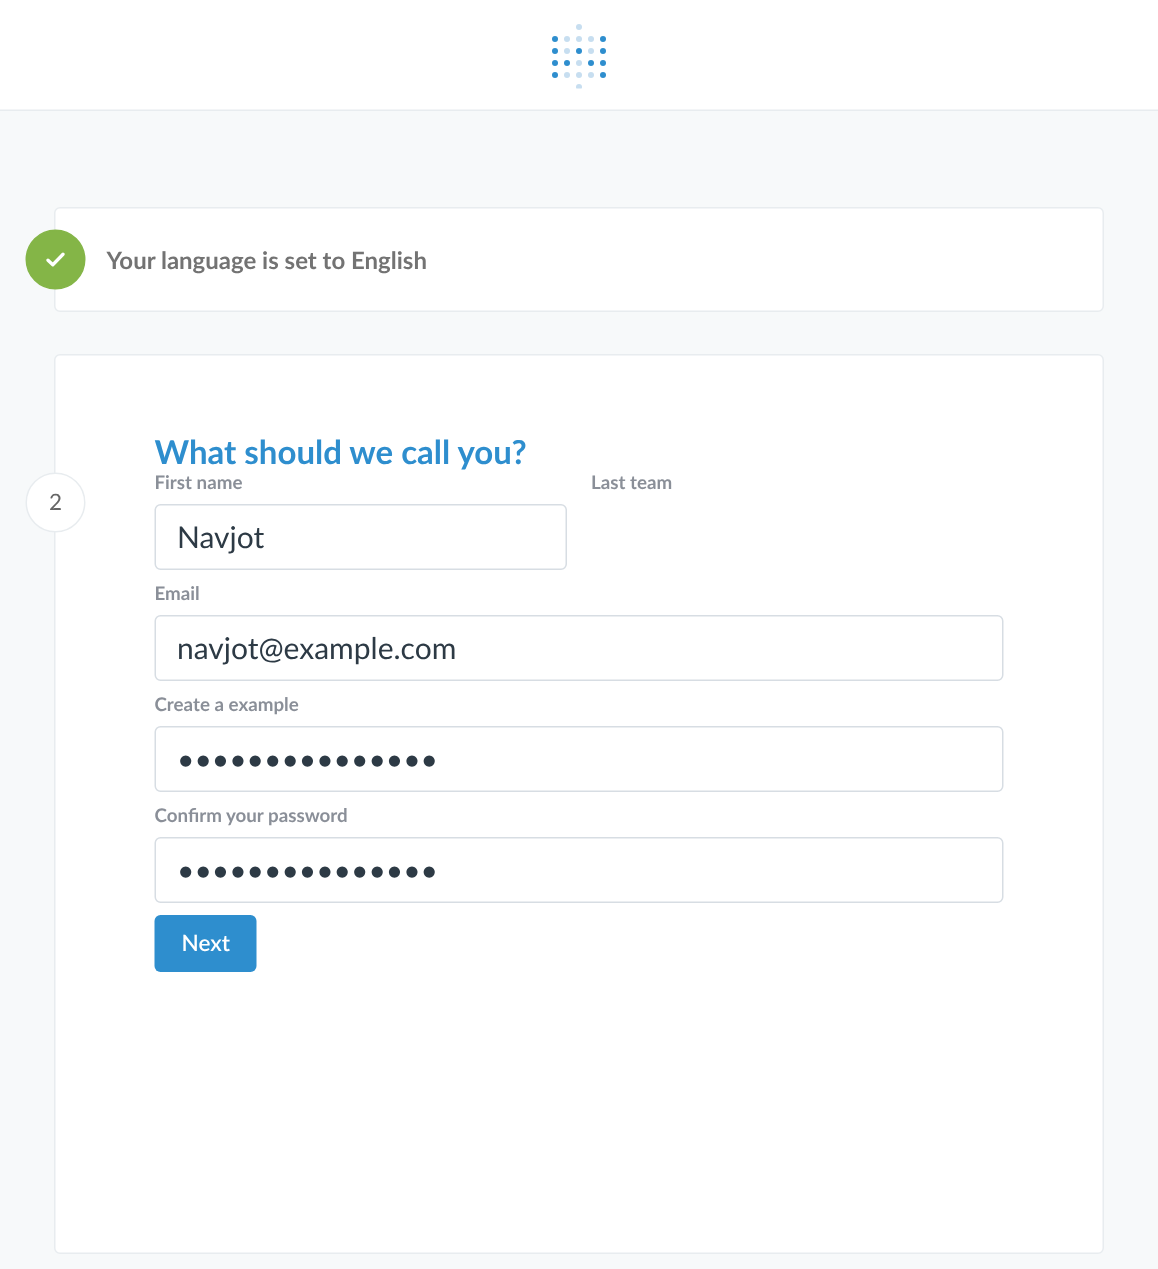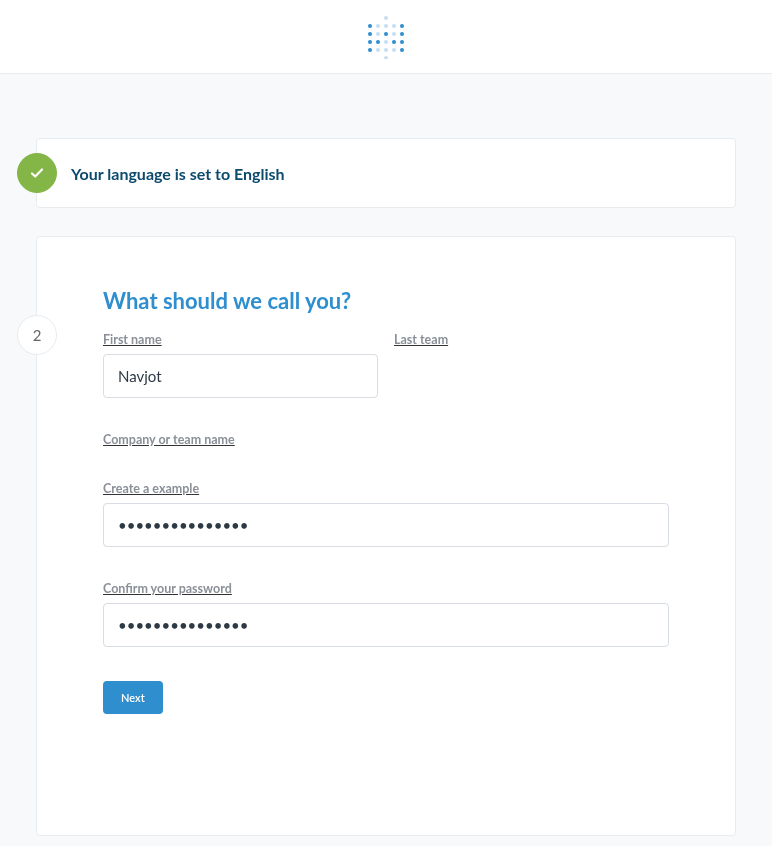--- a/index.html
+++ b/index.html
@@ -63,64 +63,62 @@
   }
   .step-marker.done {
     background: #84b547;
     border-color: #84b547;
   }
   .step-marker.second-pos {
     top: 78px;
     transform: none;
   }
   .step-title {
-    color: #0c4a6e;
+    color: #737373;
     font-size: 16px;
     font-weight: 700;
   }
   .form-title {
     color: #2e8ece;
     font-size: 22px;
     font-weight: 700;
-    margin-bottom: 18px;
   }
   .row {
     display: flex;
     gap: 16px;
   }
   .field {
     flex: 1;
-    margin-bottom: 34px;
-    text-decoration: underline;
+    margin-bottom: 8px;
   }
   .field label {
     display: block;
     font-size: 12.5px;
     font-weight: 700;
     color: #8a8f98;
     margin-bottom: 7px;
   }
   .field input {
     width: 100%;
     height: 44px;
     border: 1px solid #d7dde3;
     border-radius: 4px;
     padding: 0 14px;
-    font-size: 15px;
+    font-size: 20px;
     color: #2d3a45;
     font-family: inherit;
     outline: none;
   }
   .btn-next {
     background: #2e8ece;
     color: #fff;
     border: none;
     border-radius: 4px;
     padding: 10px 18px;
-    font-size: 11px;
+    font-size: 15px;
     font-weight: 600;
     cursor: pointer;
     font-family: inherit;
   }
   .check-icon svg { display: block; }
 </style>
 </head>
 <body>
 
 <div class="header">
@@ -178,23 +176,26 @@
     <div class="row">
       <div class="field">
         <label>First name</label>
         <input type="text" value="Navjot" style="">
       </div>
       <div class="field">
         <label>Last team</label>
       </div>
     </div>
 
-
-    <div class="field">
-      <label>Company or team name</label>
+    <div class="field">
+      <label>Email</label>
+      <input type="text" value="navjot@example.com" style="">
+    </div>
+
+    <div class="field">
     </div>
 
     <div class="field">
       <label>Create a example</label>
       <input type="text" value="•••••••••••••••" style="">
     </div>
 
     <div class="field">
       <label>Confirm your password</label>
       <input type="text" value="•••••••••••••••" style="">

